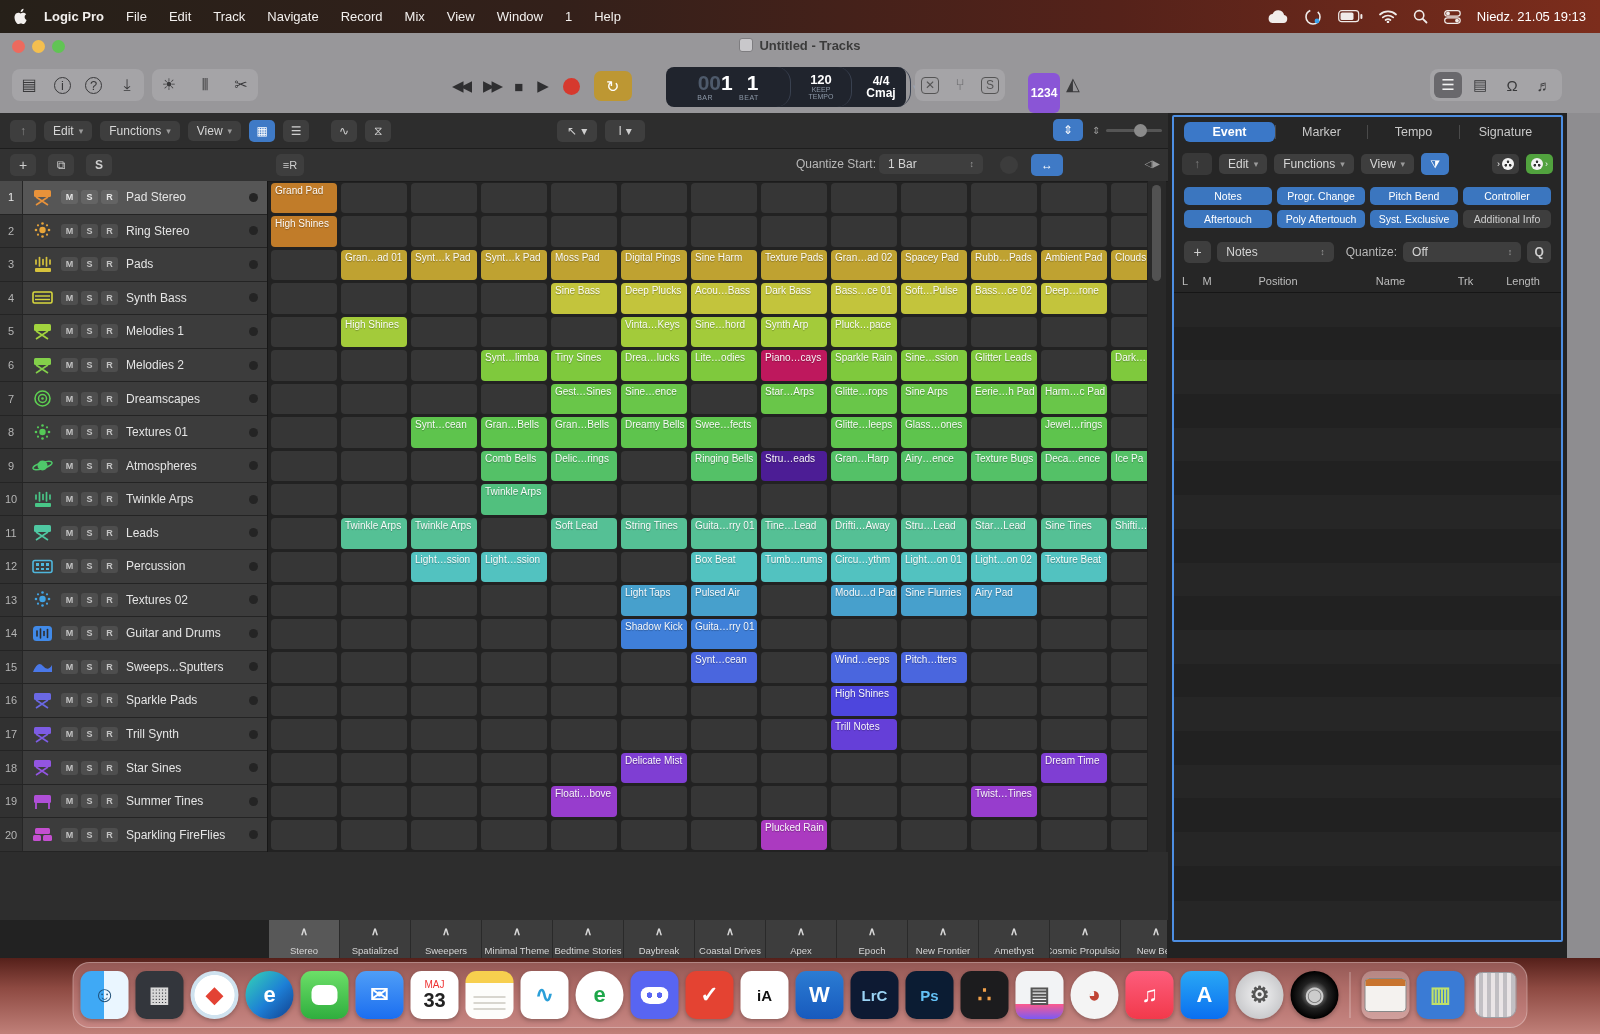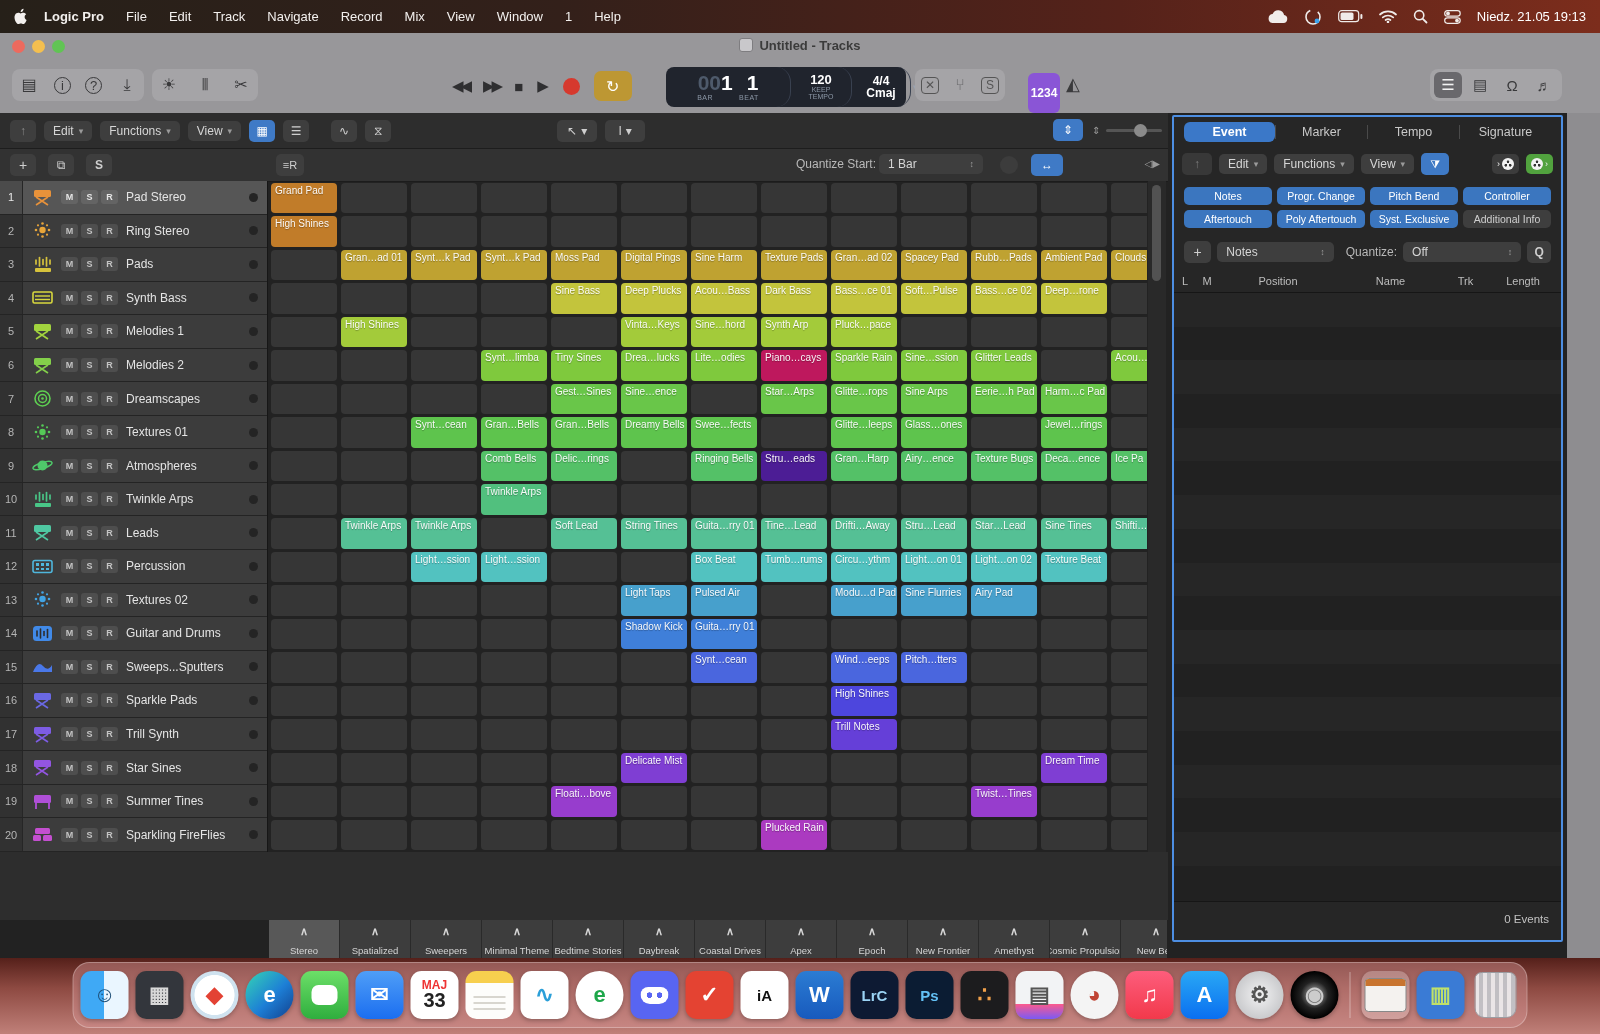--- a/index.html
+++ b/index.html
@@ -106,21 +106,21 @@
   
   .desktop{position:absolute;left:0;top:958px;width:1600px;height:76px;
     background:linear-gradient(180deg,#55201a 0%,#8e4a42 40%,#c08079 100%);}
   .dock{position:absolute;left:50%;transform:translateX(-50%);bottom:6px;height:64px;
     background:rgba(215,150,150,.45);border:1px solid rgba(255,255,255,.28);border-radius:17px;
     display:flex;align-items:center;padding:0 7px;gap:7px;}
   .dicon{width:48px;height:48px;border-radius:11px;display:flex;align-items:center;justify-content:center;
     font-weight:bold;font-size:22px;flex:0 0 48px;box-shadow:0 2px 4px rgba(0,0,0,.25);}
   .dicon.round{border-radius:50%;}
   .ddivider{width:1px;height:46px;background:rgba(255,255,255,.4);margin:0 4px;flex:0 0 1px;box-shadow:none;}
-  .cal-top{font-size:12px;font-weight:bold;color:#e33;line-height:10px;}
+  .cal-top{font-size:10px;font-weight:normal;color:#e33;line-height:10px;}
   .cal-day{font-size:20px;font-weight:bold;color:#222;line-height:20px;}
   .notes-in{width:100%;height:100%;border-radius:11px;background:linear-gradient(180deg,#f7cf4e 26%,#fdfdfb 26%);
     display:flex;flex-direction:column;justify-content:flex-end;padding:0 8px 9px;box-sizing:border-box;gap:4px;}
   .notes-in i{display:block;height:2px;background:#d8d6cf;}
   .msg-bubble{width:26px;height:20px;background:#fff;border-radius:7px;}
   .d-face{width:28px;height:17px;background:#fff;border-radius:9px 9px 11px 11px;
     background-image:radial-gradient(circle at 32% 48%,#5865f2 2.6px,transparent 3px),radial-gradient(circle at 68% 48%,#5865f2 2.6px,transparent 3px);background-color:#fff;}
   .trash-in{width:40px;height:44px;border-radius:7px 7px 10px 10px;
     background:repeating-linear-gradient(90deg,#efeff1 0 4px,#c3c6cb 4px 8px);opacity:.92;border:1px solid #9aa0a6;}
   .previn{width:40px;height:32px;background:#f4f2ef;border:1px solid #888;border-radius:4px;
@@ -745,21 +745,21 @@
           <div class="cell"></div>
           <div class="cell reg" style="background: rgb(127, 201, 61);">Synt…limba</div>
           <div class="cell reg" style="background: rgb(127, 201, 61);">Tiny Sines</div>
           <div class="cell reg" style="background: rgb(127, 201, 61);">Drea…lucks</div>
           <div class="cell reg" style="background: rgb(127, 201, 61);">Lite…odies</div>
           <div class="cell reg" style="background: #be185d;">Piano…cays</div>
           <div class="cell reg" style="background: rgb(127, 201, 61);">Sparkle Rain</div>
           <div class="cell reg" style="background: rgb(127, 201, 61);">Sine…ssion</div>
           <div class="cell reg" style="background: rgb(127, 201, 61);">Glitter Leads</div>
           <div class="cell"></div>
-          <div class="cell reg" style="background: rgb(127, 201, 61);">Acou…</div>
+          <div class="cell reg" style="background: rgb(127, 201, 61);">Dark…</div>
           <div class="cell"></div>
           <div class="cell"></div>
           <div class="cell"></div>
           <div class="cell"></div>
           <div class="cell reg" style="background: rgb(105, 198, 73);">Gest…Sines</div>
           <div class="cell reg" style="background: rgb(105, 198, 73);">Sine…ence</div>
           <div class="cell"></div>
           <div class="cell reg" style="background: rgb(105, 198, 73);">Star…Arps</div>
           <div class="cell reg" style="background: rgb(105, 198, 73);">Glitte…rops</div>
           <div class="cell reg" style="background: rgb(105, 198, 73);">Sine Arps</div>
@@ -1047,23 +1047,20 @@
           <div class="stripe"></div>
           <div class="stripe"></div>
           <div class="stripe"></div>
           <div class="stripe"></div>
           <div class="stripe"></div>
           <div class="stripe"></div>
           <div class="stripe"></div>
           <div class="stripe"></div>
           <div class="stripe"></div>
           <div class="stripe"></div>
-        </div>
-      <div class="efoot">
-          <span>0 Events</span>
         </div>
     </div>
   </div>
 
   <div class="desktop">
     <div class="dock" id="dock">
         <div class="dicon" style="background: linear-gradient(90deg, rgb(63, 169, 245) 50%, rgb(234, 246, 255) 50%); color: rgb(29, 78, 119);">☺</div>
         <div class="dicon" style="background: rgb(51, 54, 60); color: rgb(216, 216, 216);">▦</div>
         <div class="dicon round" style="background: radial-gradient(circle, rgb(255, 255, 255) 58%, rgb(207, 226, 239) 60%); color: rgb(227, 66, 52);">◆</div>
         <div class="dicon round" style="background: linear-gradient(135deg, rgb(53, 214, 180), rgb(29, 127, 214) 55%, rgb(18, 63, 140)); color: rgb(255, 255, 255);">e</div>

